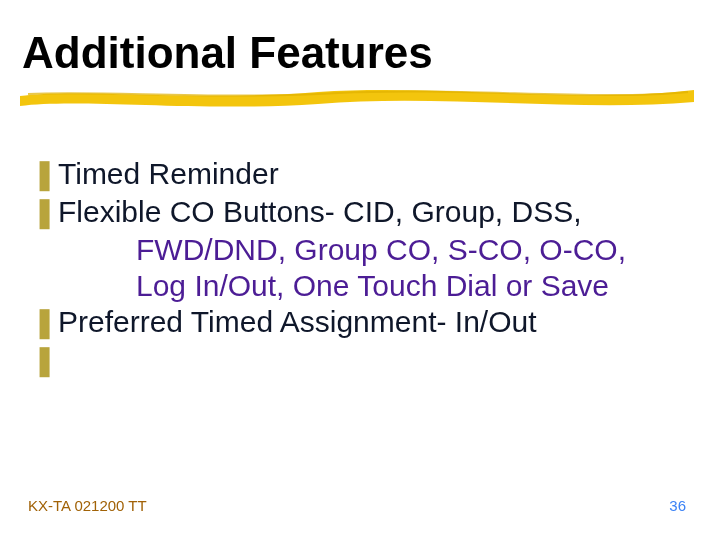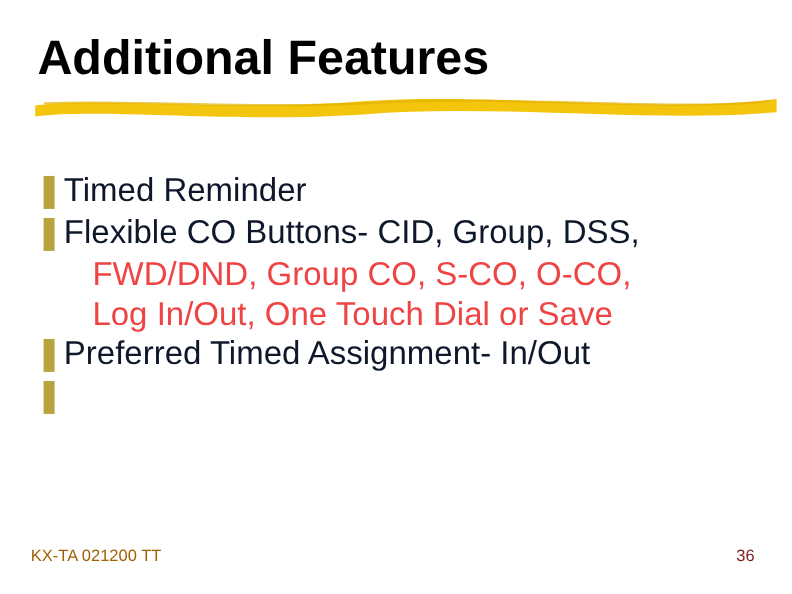--- a/index.html
+++ b/index.html
@@ -16,21 +16,20 @@
     width: 720px;
     height: 540px;
     position: relative;
     box-sizing: border-box;
   }
   .title-wrap {
     position: absolute;
     top: 28px;
     left: 22px;
     right: 22px;
-    margin-left: 12px;
   }
   .title {
     font-family: "Arial Black", Arial, sans-serif;
     font-weight: 900;
     font-size: 44px;
     letter-spacing: 0px;
     color: #000000;
     margin: 0 0 6px 0;
   }
   .underline {
@@ -63,40 +62,40 @@
     flex: 0 0 26px;
     text-align: left;
   }
   .text {
     font-family: Arial, Helvetica, sans-serif;
     font-size: 30px;
     line-height: 36px;
     color: #0f172a;
   }
   .continuation {
-    margin-left: 52px;
+    margin-left: 104px;
     font-family: Arial, Helvetica, sans-serif;
     font-size: 30px;
     line-height: 36px;
-    color: #ef4444;
+    color: #4c1d95;
   }
   .footer-left {
     position: absolute;
     left: 28px;
     bottom: 26px;
     font-size: 15px;
     color: #a16207;
     font-family: Arial, Helvetica, sans-serif;
   }
   .footer-right {
     position: absolute;
     right: 34px;
     bottom: 26px;
     font-size: 15px;
-    color: #7f1d1d;
+    color: #3b82f6;
     font-family: Arial, Helvetica, sans-serif;
   }
 </style>
 </head>
 <body>
 
 <div class="slide">
 
   <div class="title-wrap">
     <h1 class="title">Additional Features</h1>

